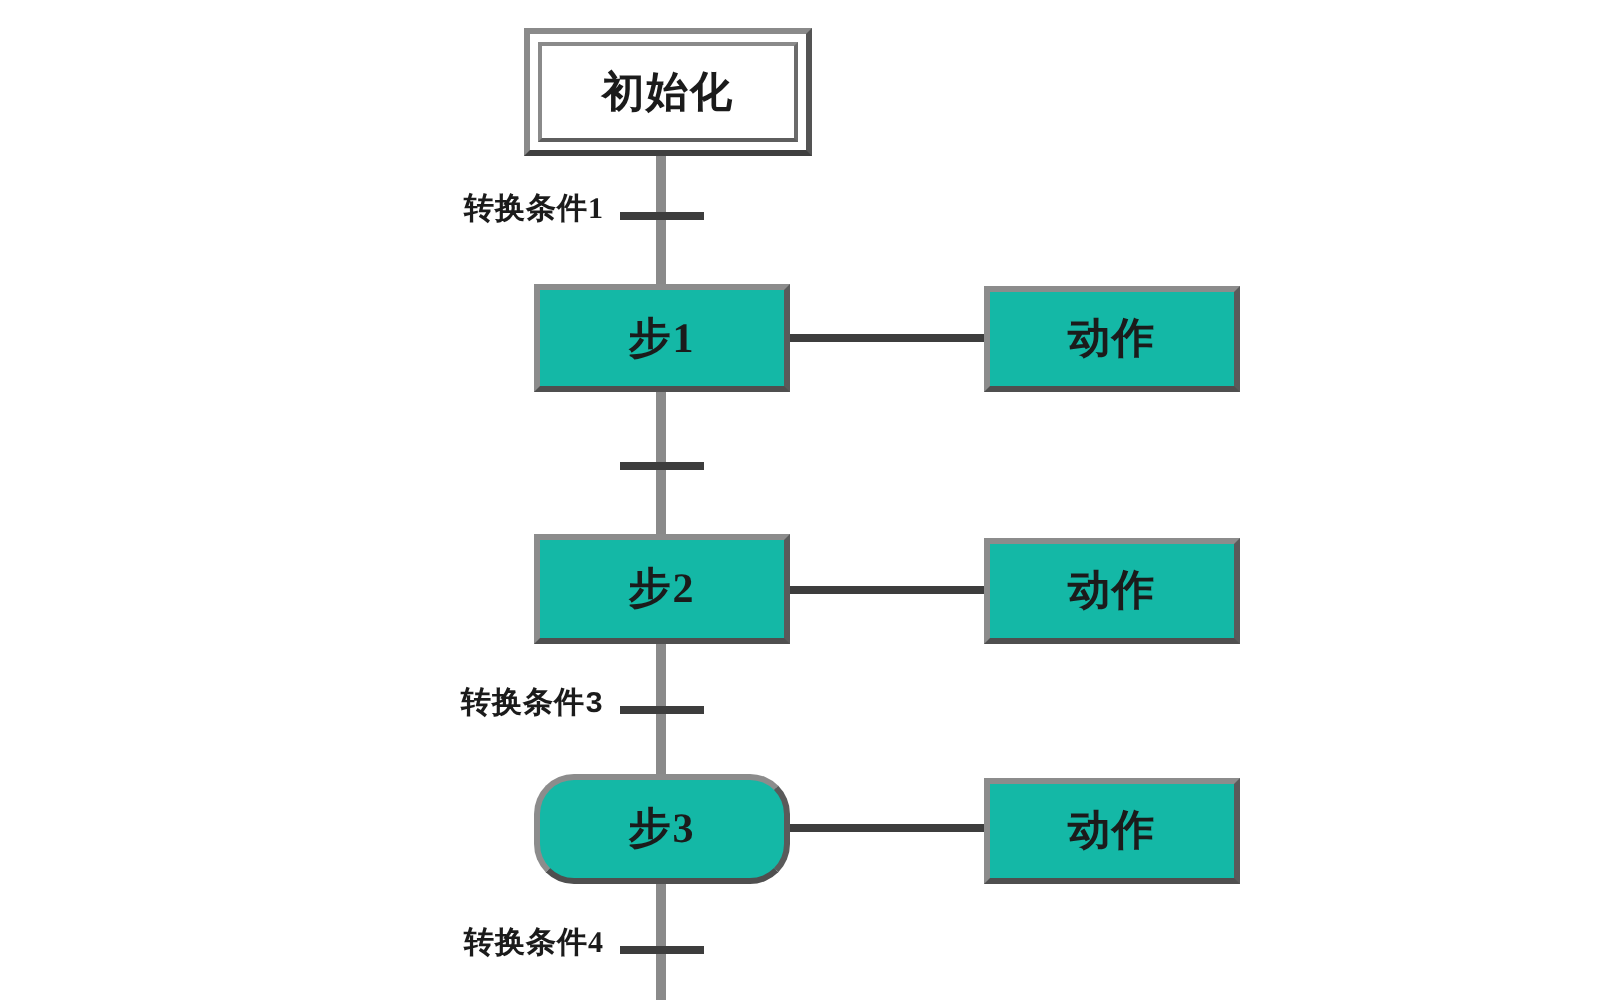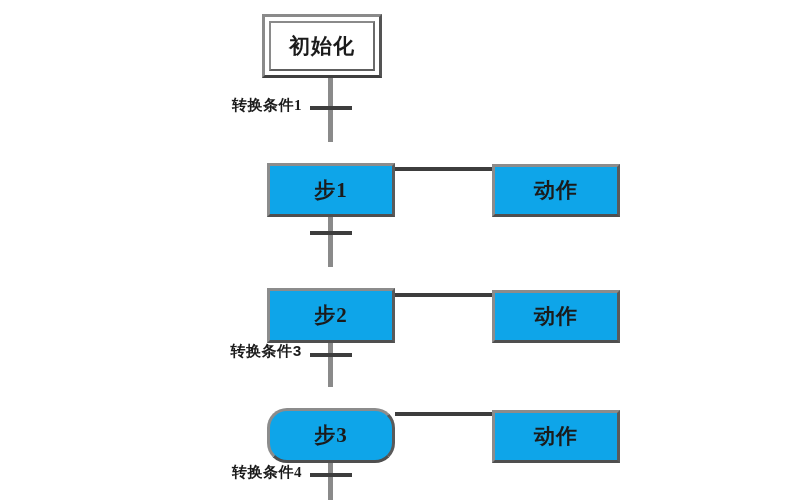--- a/index.html
+++ b/index.html
@@ -45,30 +45,29 @@
     letter-spacing: 0.5px;
     color: #1b1b1b;
     white-space: nowrap;
     line-height: 1;
   }
 
   
   .box {
     position: absolute;
     box-sizing: border-box;
-    background: #0ea5e9;
+    background: #14b8a6;
     border: 3px solid #6e6e6e;
     border-top-color: #8c8c8c;
     border-left-color: #8c8c8c;
     border-right-color: #5a5a5a;
     border-bottom-color: #4f4f4f;
     display: flex;
     align-items: center;
     justify-content: center;
-    margin-top: 21px;
   }
   .box-label {
     font-size: 21px;
     font-weight: bold;
     color: #1b1b1b;
     letter-spacing: 1px;
     line-height: 1;
     white-space: nowrap;
   }
 
@@ -105,21 +104,21 @@
 </head>
 <body>
 
 <div id="canvas">
 
   <div class="trunk" style="top:78px; height:64px;"></div>
   <div class="trunk" style="top:196px; height:71px;"></div>
   <div class="trunk" style="top:322px; height:65px;"></div>
   <div class="trunk" style="top:442px; height:58px;"></div>
 
-  <div class="init-outer" style="left:262px; top:14px; width:120px; height:64px;padding-left:28px;">
+  <div class="init-outer" style="left:262px; top:14px; width:144px; height:64px;padding-left:28px;">
     <div class="init-inner" style="left:4px; top:4px; right:4px; bottom:4px;">
       <span class="box-label">初始化</span>
     </div>
   </div>
 
   <div class="cond-label" style="left:40px; top:98px; width:262px;">转换条件1</div>
   <div class="tick" style="left:310px; top:106px;"></div>
 
   <div class="box" style="left:267px; top:142px; width:128px; height:54px;">
     <span class="box-label">步1</span>

